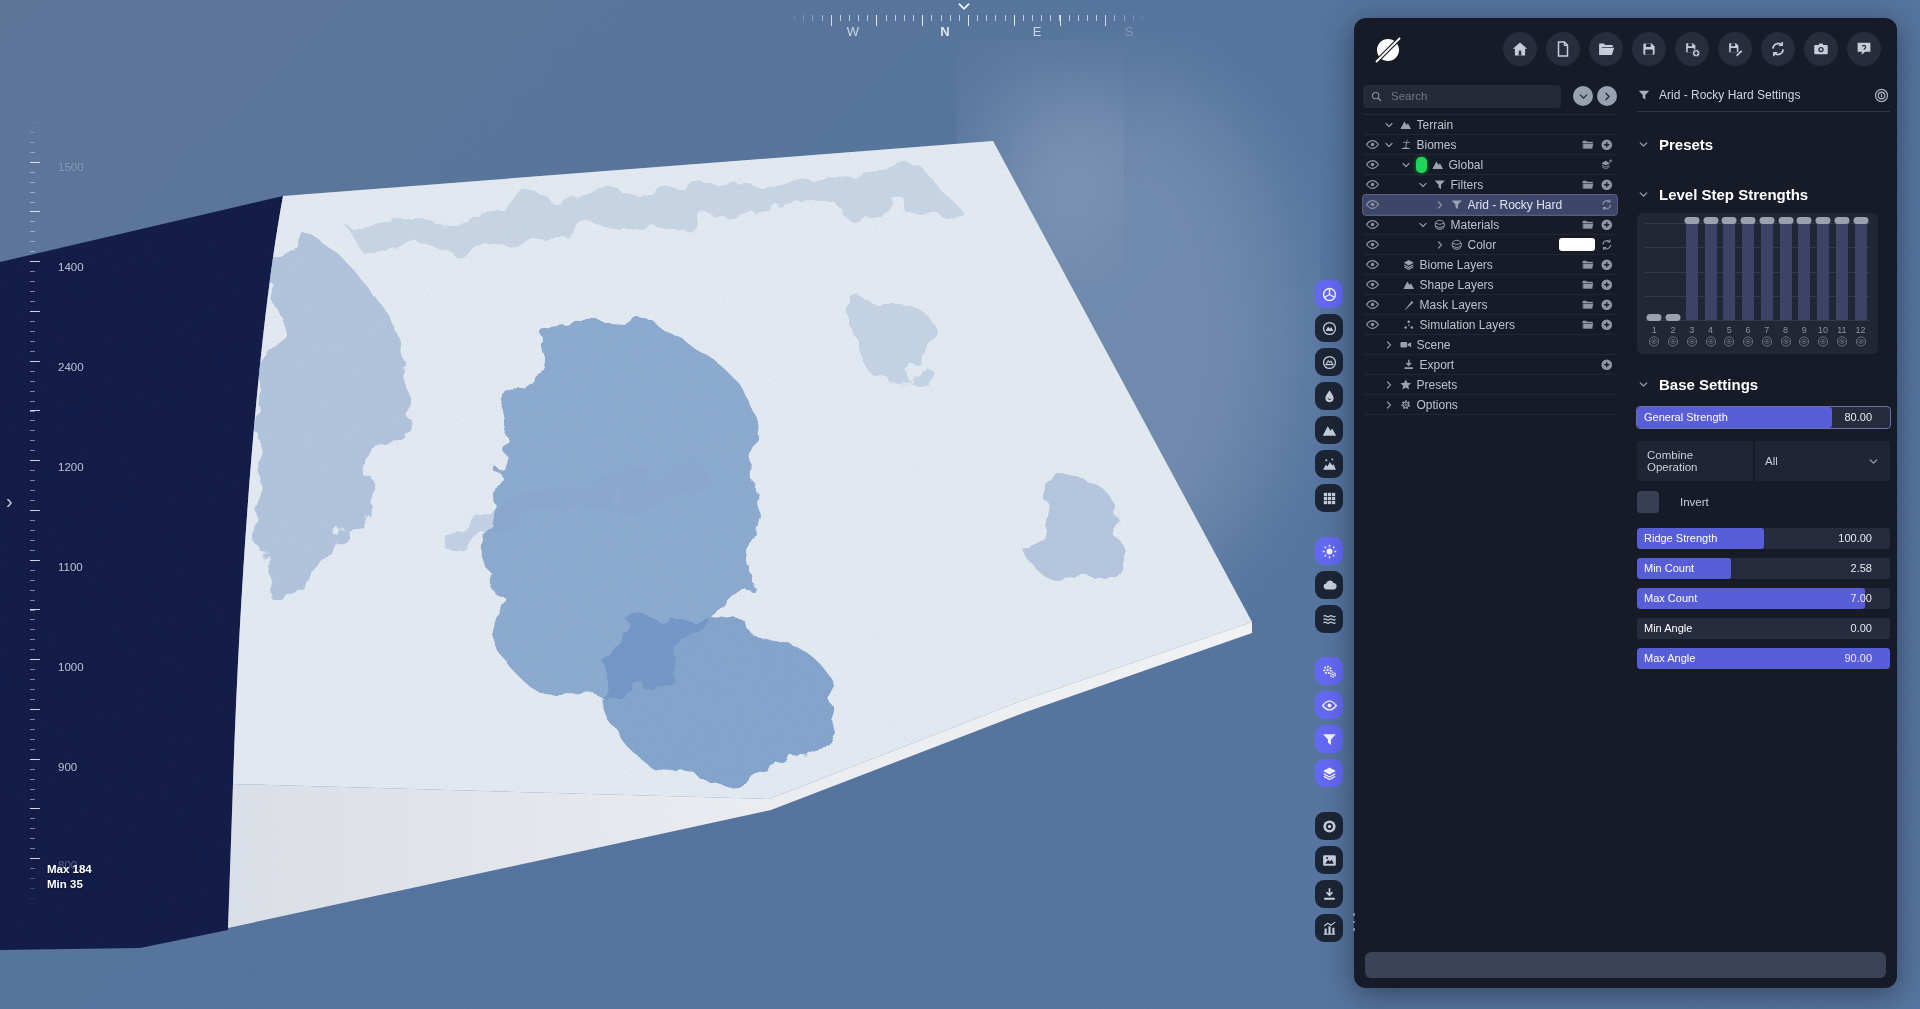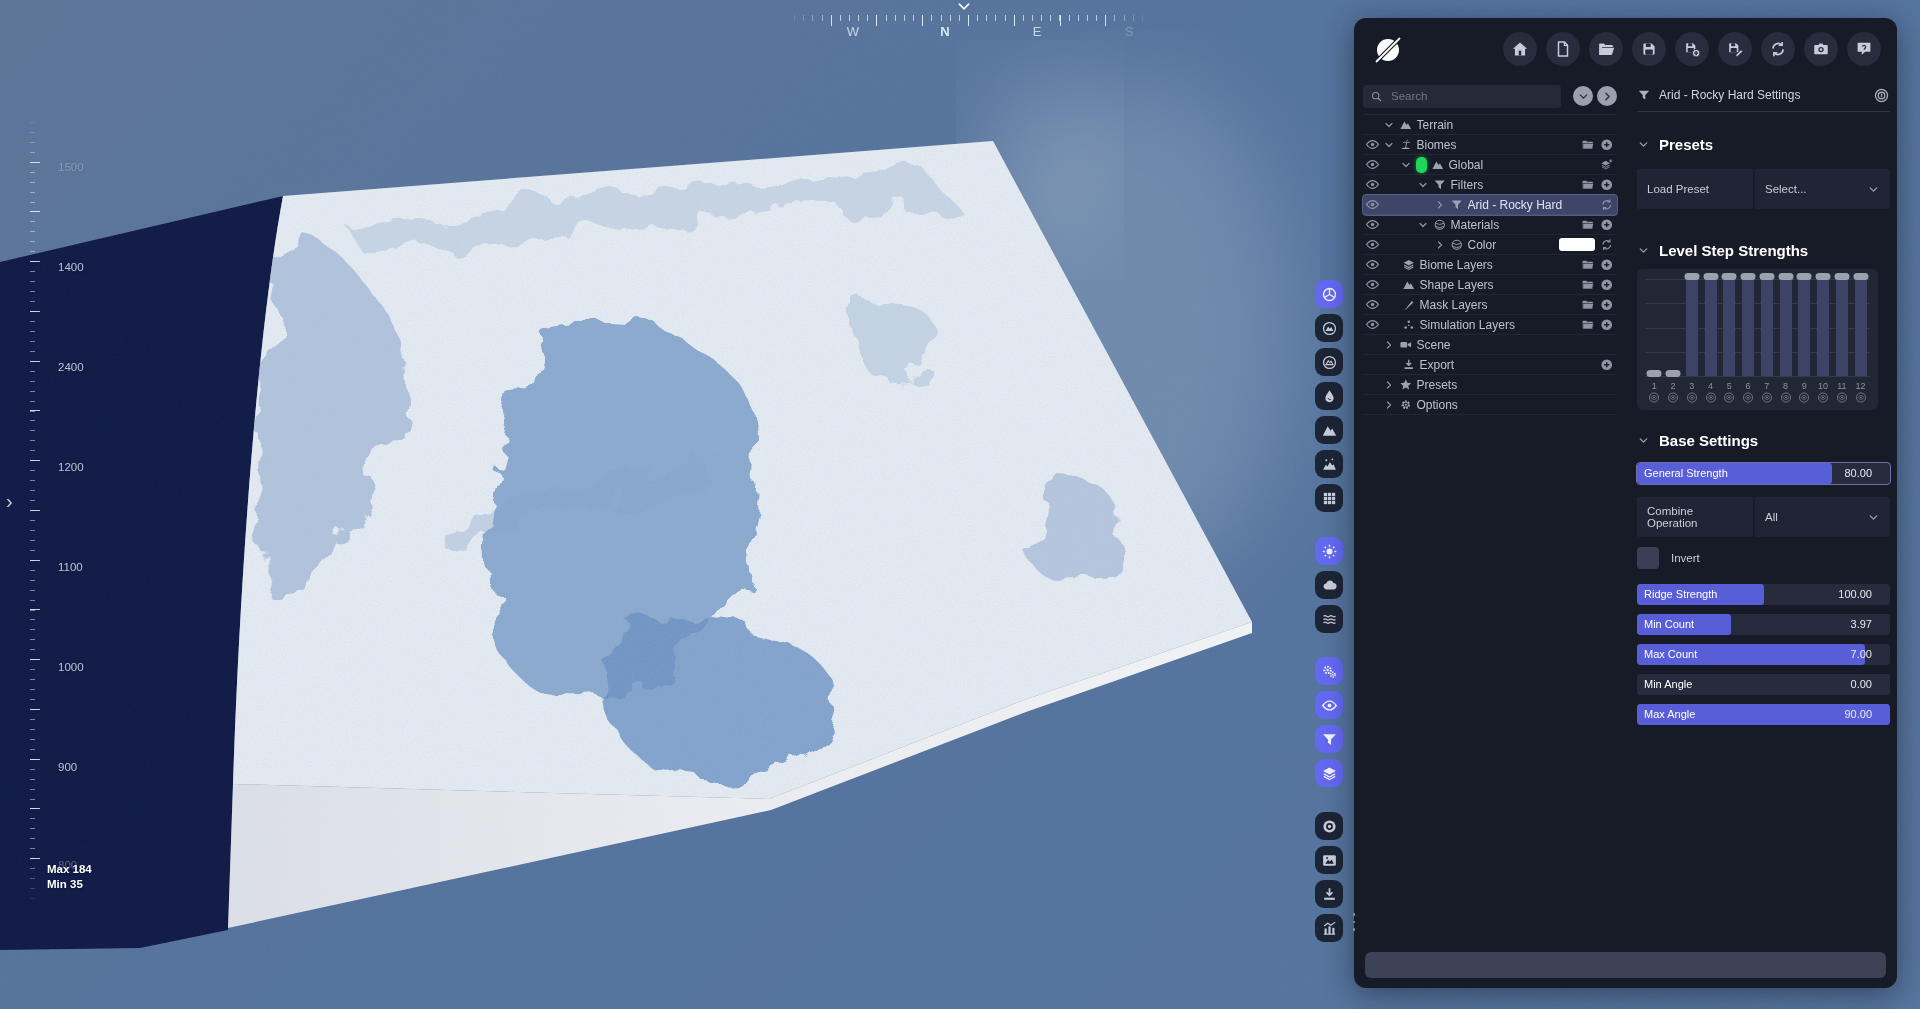--- a/index.html
+++ b/index.html
@@ -105,21 +105,21 @@
   .bar{position:absolute;left:50%;transform:translateX(-50%);bottom:0;width:12px;background:#3c4364;border-radius:2px 2px 0 0}
   .cap{position:absolute;left:50%;transform:translateX(-50%);width:15px;height:7px;border-radius:3.5px;background:#9ba1ad;cursor:pointer}
   .xlab{position:absolute;transform:translateX(-50%);top:112px;font-size:9px;color:#8b93a1}
   .xeye{position:absolute;transform:translateX(-50%);top:123px;width:11px;height:11px;color:#868d9b;cursor:pointer}
 
   .slider{position:relative;height:21px;background:#262b3d;border-radius:3px;overflow:hidden;cursor:pointer}
   .slider .fill{position:absolute;left:0;top:0;bottom:0;background:#585ed8;border-radius:3px}
   .slider .slab{position:absolute;left:7px;top:0;line-height:21px;font-size:11px;color:#fff;z-index:2;white-space:nowrap}
   .slider .sval{position:absolute;right:18px;top:0;line-height:21px;font-size:11px;color:#e7eaf0;z-index:2}
   .slider.focus{outline:1px solid rgba(150,158,240,.65)}
-  .chkrow{display:flex;align-items:center;gap:12px}
+  .chkrow{display:flex;align-items:center;gap:21px}
   .chk{width:22px;height:22px;background:#394056;border-radius:4px;cursor:pointer}
   .chklab{font-size:11.5px;color:#c9ced8}
 
   .status-bar{position:absolute;left:11px;top:934px;width:521px;height:26px;background:#3c4357;border-radius:6px}
   .grip{position:absolute;left:-3px;top:884px;width:6px;height:40px;display:flex;flex-direction:column;gap:5px;
         align-items:center;justify-content:center;cursor:ew-resize}
   .grip i{width:2.5px;height:2.5px;border-radius:50%;background:#8b92a2;display:block}
 </style>
 </head>
 <body>
@@ -837,29 +837,20 @@
           </span>
       </div>
       <div class="set-div"></div>
 
       <div class="sec-head" style="margin-top:24px">
         <svg class="chev">
             <use href="#i-chevD"></use>
           </svg>
         <span>Presets</span>
       </div>
-      <div class="cellrow" style="margin-top:16px">
-        <div class="cell lab">Load Preset</div>
-        <div class="cell dd">
-          <span>Select...</span>
-          <svg class="ic">
-              <use href="#i-chevD"></use>
-            </svg>
-        </div>
-      </div>
 
       <div class="sec-head" style="margin-top:33px">
         <svg class="chev">
             <use href="#i-chevD"></use>
           </svg>
         <span>Level Step Strengths</span>
       </div>
       <div class="chartbox">
         <div class="plot" id="plot">
             <div class="gline" style="top: 0px;"></div>
@@ -998,21 +989,21 @@
 
       <div id="detailSliders" style="margin-top:15px;display:flex;flex-direction:column;gap:9px">
           <div class="slider">
             <div class="fill" style="width: 50%;"></div>
             <span class="slab">Ridge Strength</span>
             <span class="sval">100.00</span>
           </div>
           <div class="slider">
             <div class="fill" style="width: 37%;"></div>
             <span class="slab">Min Count</span>
-            <span class="sval">3.97</span>
+            <span class="sval">2.58</span>
           </div>
           <div class="slider">
             <div class="fill" style="width: 90%;"></div>
             <span class="slab">Max Count</span>
             <span class="sval">7.00</span>
           </div>
           <div class="slider">
             <span class="slab">Min Angle</span>
             <span class="sval">0.00</span>
           </div>

